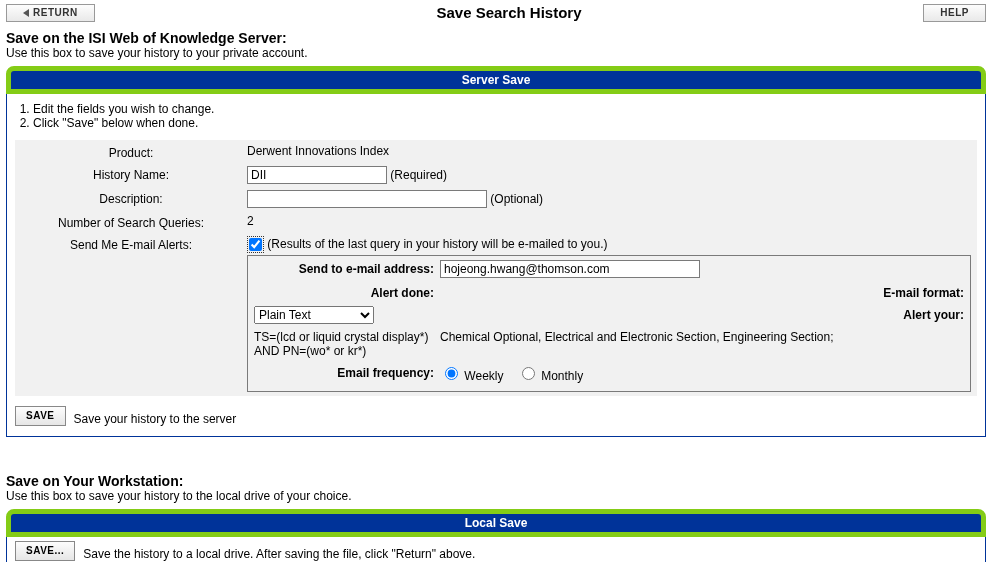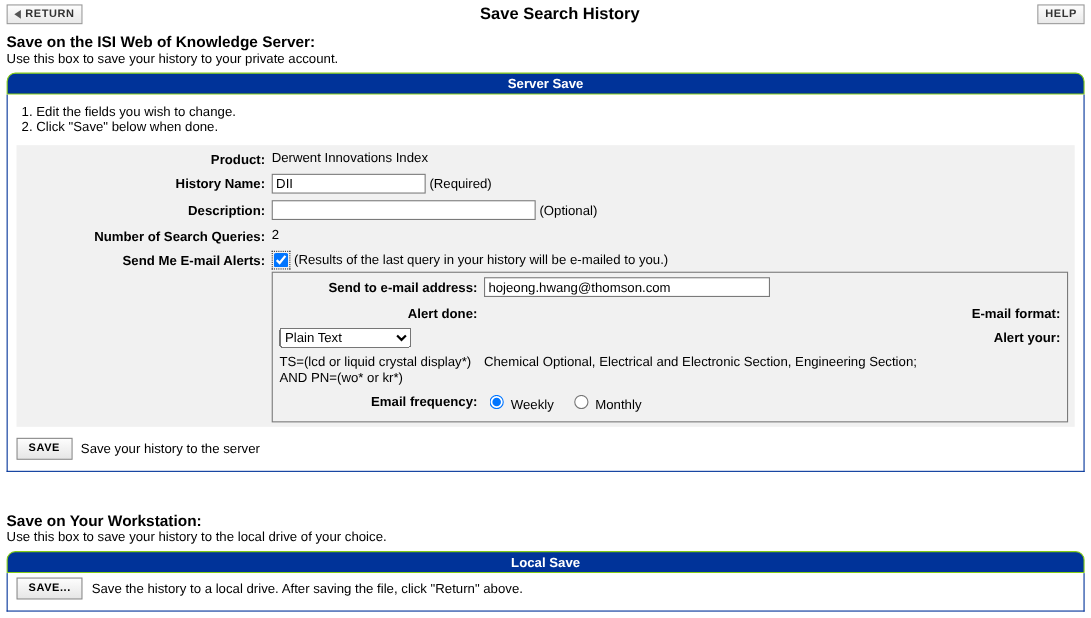--- a/index.html
+++ b/index.html
@@ -10,66 +10,66 @@
     color: #000;
     background: #fff;
   }
   body { width: 992px; padding: 4px 6px; }
   .topbar { display: flex; align-items: center; justify-content: space-between; }
   .btn-chip {
     display: inline-flex; align-items: center; gap: 2px;
     background: linear-gradient(#fdfdfd,#e9e9e9);
     border: 1px solid #999; color: #333;
     font: bold 10px/1 Verdana, sans-serif; letter-spacing: .5px;
-    padding: 3px 6px; cursor: pointer; user-select: none;
+    padding: 3px 16px; cursor: pointer; user-select: none;
   }
   .btn-chip .tri {
     width: 0; height: 0;
     border-top: 4px solid transparent;
     border-bottom: 4px solid transparent;
     border-right: 6px solid #555;
     margin-right: 2px;
   }
   .page-title { font: bold 15px/1.2 Verdana, sans-serif; }
   .sect-title { font-weight: bold; font-size: 14px; margin-top: 8px; }
   .muted { font-family: Verdana, sans-serif; }
   .banner {
     background: #003399; color: #fff; font-weight: bold;
     text-align: center; font-size: 12px; padding: 2px 0;
-    border: 1px solid #84cc16; border-radius: 8px 8px 0 0;
+    border: 5px solid #84cc16; border-radius: 8px 8px 0 0;
     margin-top: 6px;
   }
   .box { border: 1px solid #003399; border-top: none; padding: 4px 8px 10px 8px; }
   ol.instr { margin: 4px 0 10px 18px; padding: 0; }
   ol.instr li { margin: 0; }
   .form-grid {
     display: grid;
     grid-template-columns: 220px 1fr;
     column-gap: 6px; row-gap: 6px;
     background: #f1f1f1; padding: 4px 6px;
   }
-  .form-grid .lbl { text-align: right; font-weight: bold; padding-top: 2px; }
+  .form-grid .lbl { text-align: center; font-weight: normal; padding-top: 2px; }
   .form-grid .val { }
   input.txt { font: 12px sans-serif; border: 1px solid #7a7a7a; background: #fff; padding: 1px 3px; }
   .hname { width: 140px; }
   .desc { width: 240px; }
   .subbox {
     border: 1px solid #7a7a7a; padding: 4px 6px 8px 6px; background: #f1f1f1;
     margin-top: 2px;
   }
   .sub-grid {
     display: grid;
     grid-template-columns: 180px 1fr;
     column-gap: 6px; row-gap: 6px;
   }
   .sub-grid .lbl { text-align: right; font-weight: bold; padding-top: 2px; }
   select.sel { font: 12px sans-serif; width: 120px; }
   .email { width: 260px; font: 10px sans-serif; }
   .radio-row label { margin-right: 10px; }
-  .save-row { margin-top: 10px; display: flex; align-items: center; gap: 8px; }
+  .save-row { margin-top: 10px; display: flex; align-items: flex-end; gap: 8px; }
   .btn-save {
     background: linear-gradient(#fdfdfd,#e6e6e6);
     border: 1px solid #888; font: bold 10px/1 Verdana, sans-serif;
     letter-spacing: .5px; padding: 4px 10px; cursor: pointer;
   }
   .cb-wrap { display:inline-block; border:1px dotted #333; padding:1px; line-height:0; }
   .cb-wrap input { margin:0; vertical-align:middle; }
   .gap { height: 28px; }
 </style>
 </head>

